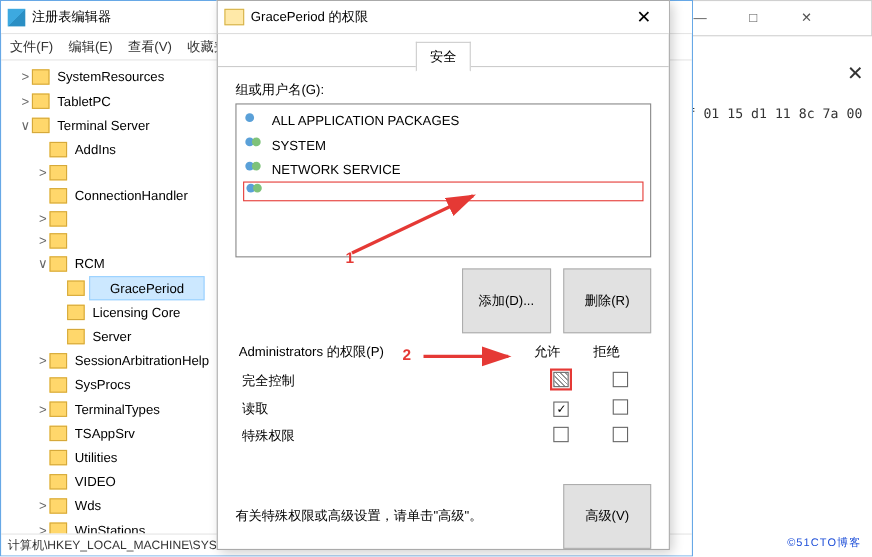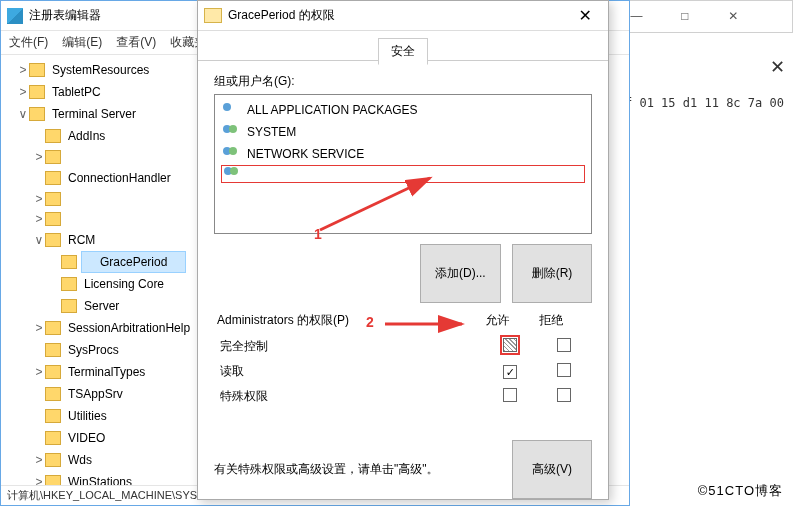--- a/index.html
+++ b/index.html
@@ -40,21 +40,21 @@
   .winbtn { display:inline-block; min-width:80px; padding:20px 14px; border:1px solid #adadad; background:#e1e1e1; margin-left:8px; text-align:center;}
   .perm-table { width:100%; margin-top:6px; }
   .perm-table th { font-weight:normal; text-align:left; padding-bottom:4px;}
   .perm-table td { padding:3px 4px; }
   .chk { width:14px; height:14px; border:1px solid #666; display:inline-block; background:#fff; text-align:center; line-height:12px; font-size:11px;}
   .chk.on::after{content:"✓";}
   .chk.hatched { background-image:repeating-linear-gradient(45deg,#999 0,#999 1px,#fff 1px,#fff 3px); }
   .chk.hot { outline:2px solid #e53935; outline-offset:1px;}
   .annot { position:absolute; color:#e53935; font-weight:bold; font-size:14px; pointer-events:none;}
   svg.arrow { position:absolute; pointer-events:none; }
-  .watermark { position:absolute; right:10px; bottom:6px; color:#000000; font-size:13px; letter-spacing:1px;}
+  .watermark { position:absolute; right:10px; bottom:6px; color:#1d4ed8; font-size:10px; letter-spacing:1px;}
 </style>
 </head>
 <body>
 
 <div class="bg-win">
   <span class="btn">—</span>
   <span class="btn">□</span>
   <span class="btn">✕</span>
 </div>
 <span class="data-close" style="left:770px;top:56px;position:absolute;">✕</span>

